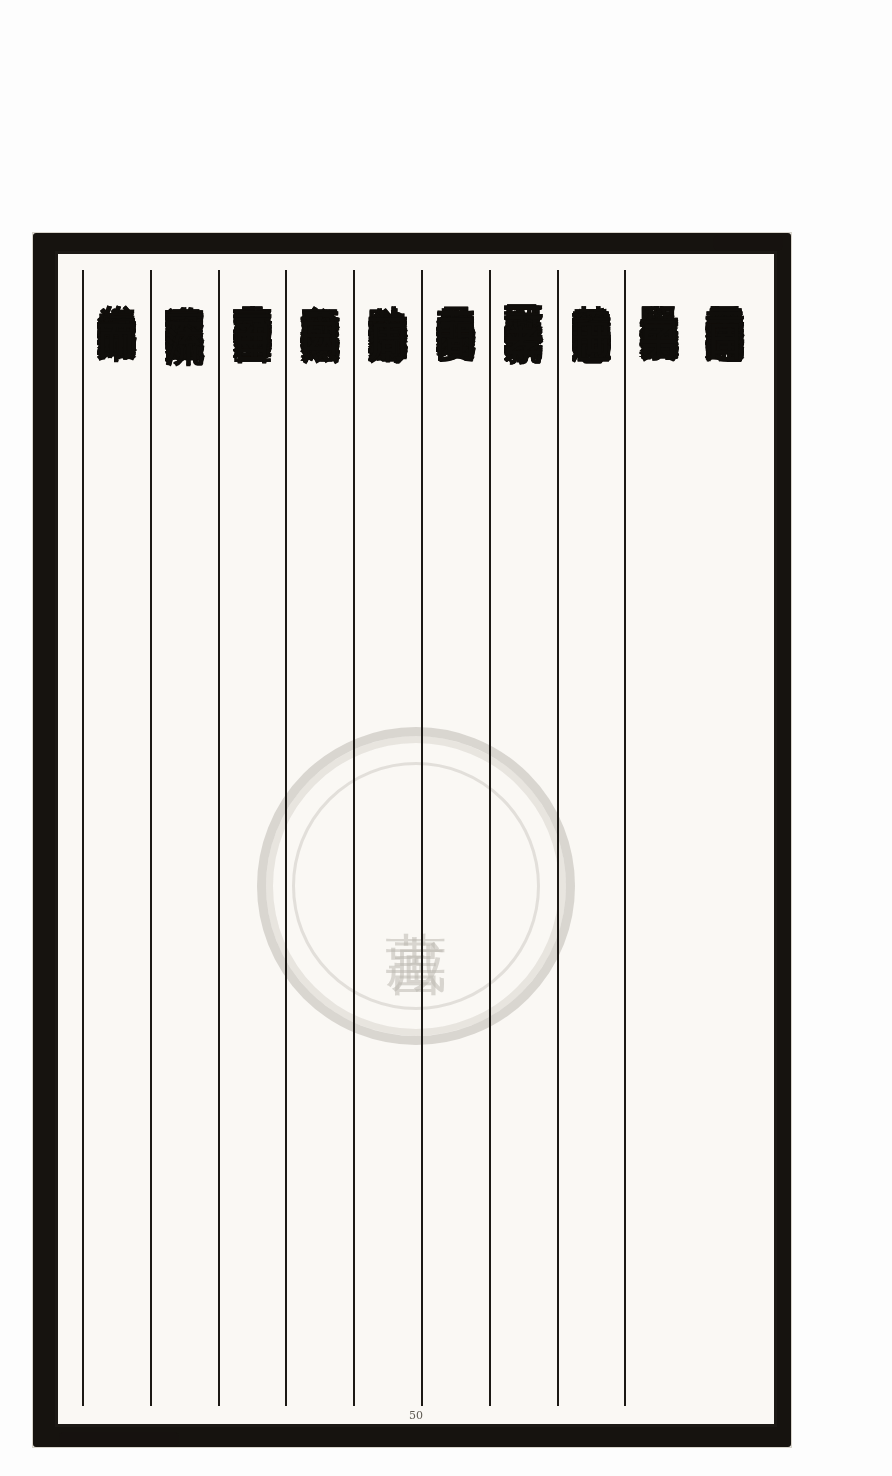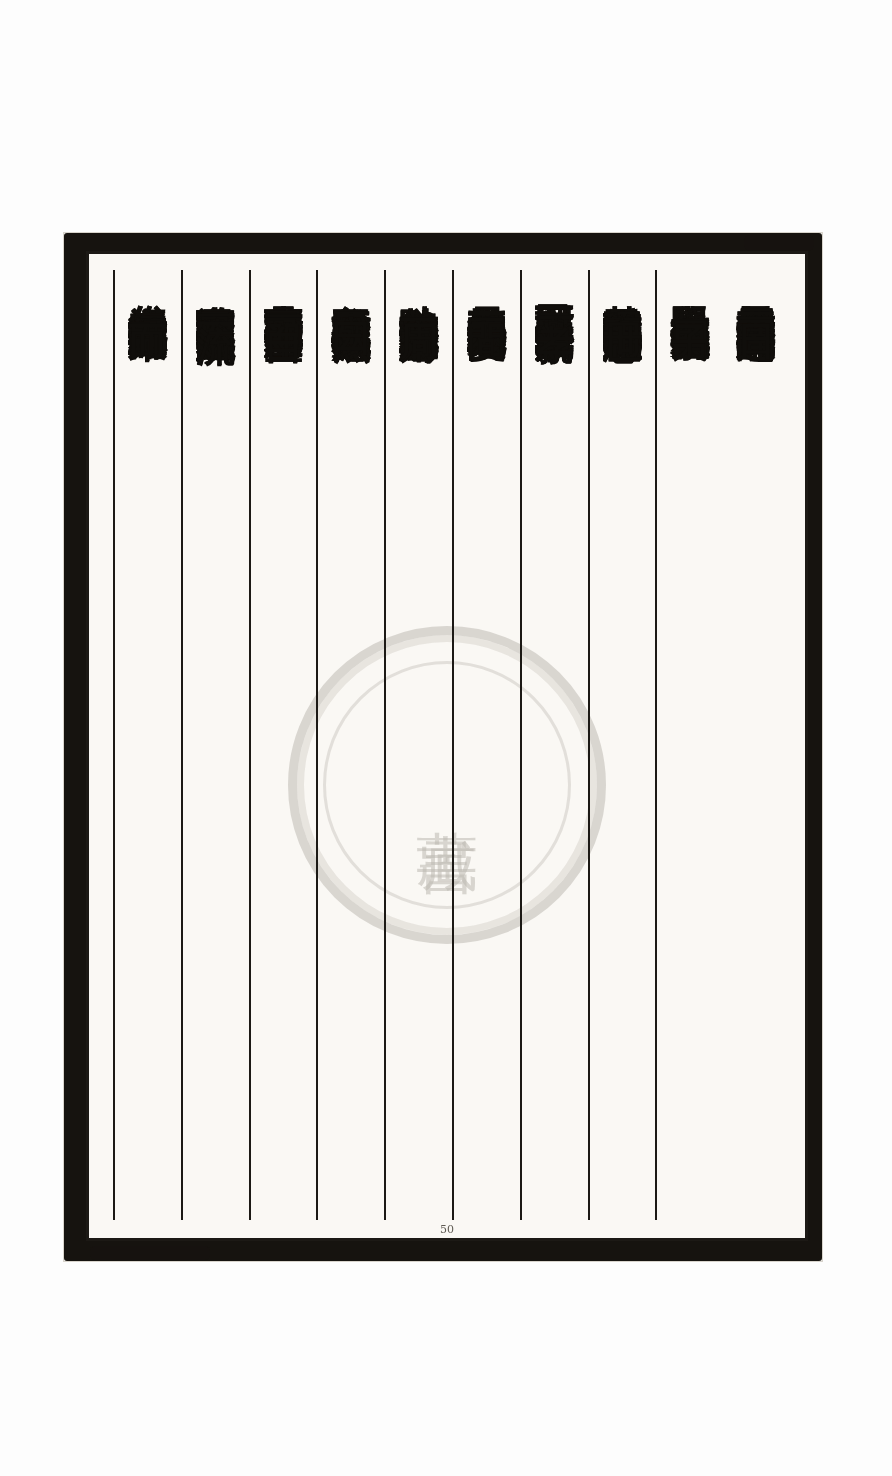--- a/index.html
+++ b/index.html
@@ -16,24 +16,24 @@
   #page {
     position: relative;
     width: 892px;
     height: 1476px;
     background: #fdfdfd;
   }
 
   
   #scan {
     position: absolute;
-    left: 63px;
+    left: 32px;
     top: 232px;
     width: 760px;
-    height: 1030px;
+    height: 1216px;
     background: #f7f5f1;
     border: 1px solid #d8d4cc;
     box-sizing: border-box;
   }
 
   
   #frame-outer {
     position: absolute;
     left: 0; top: 0;
     width: 100%; height: 100%;

